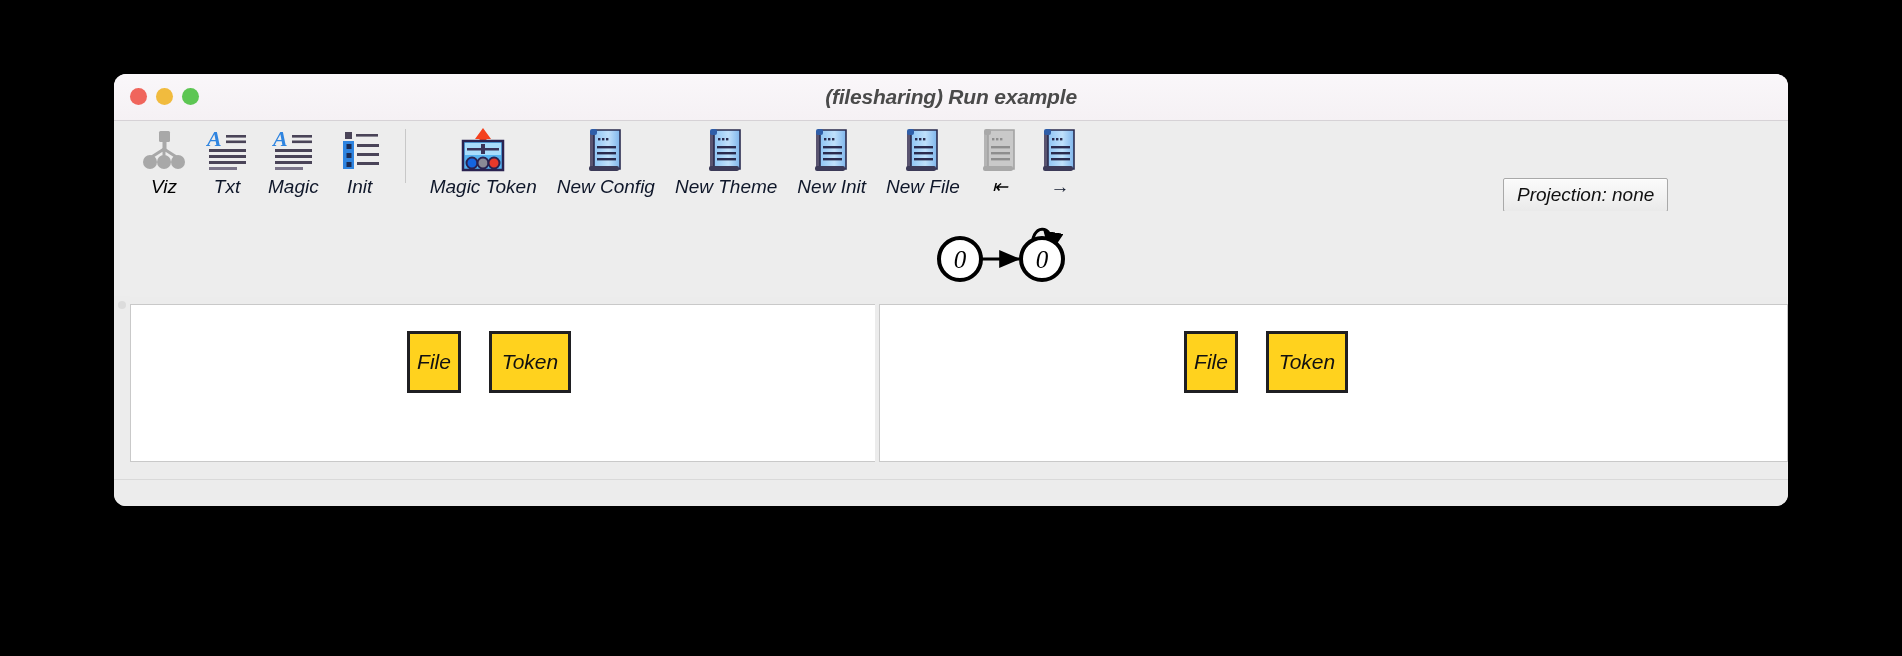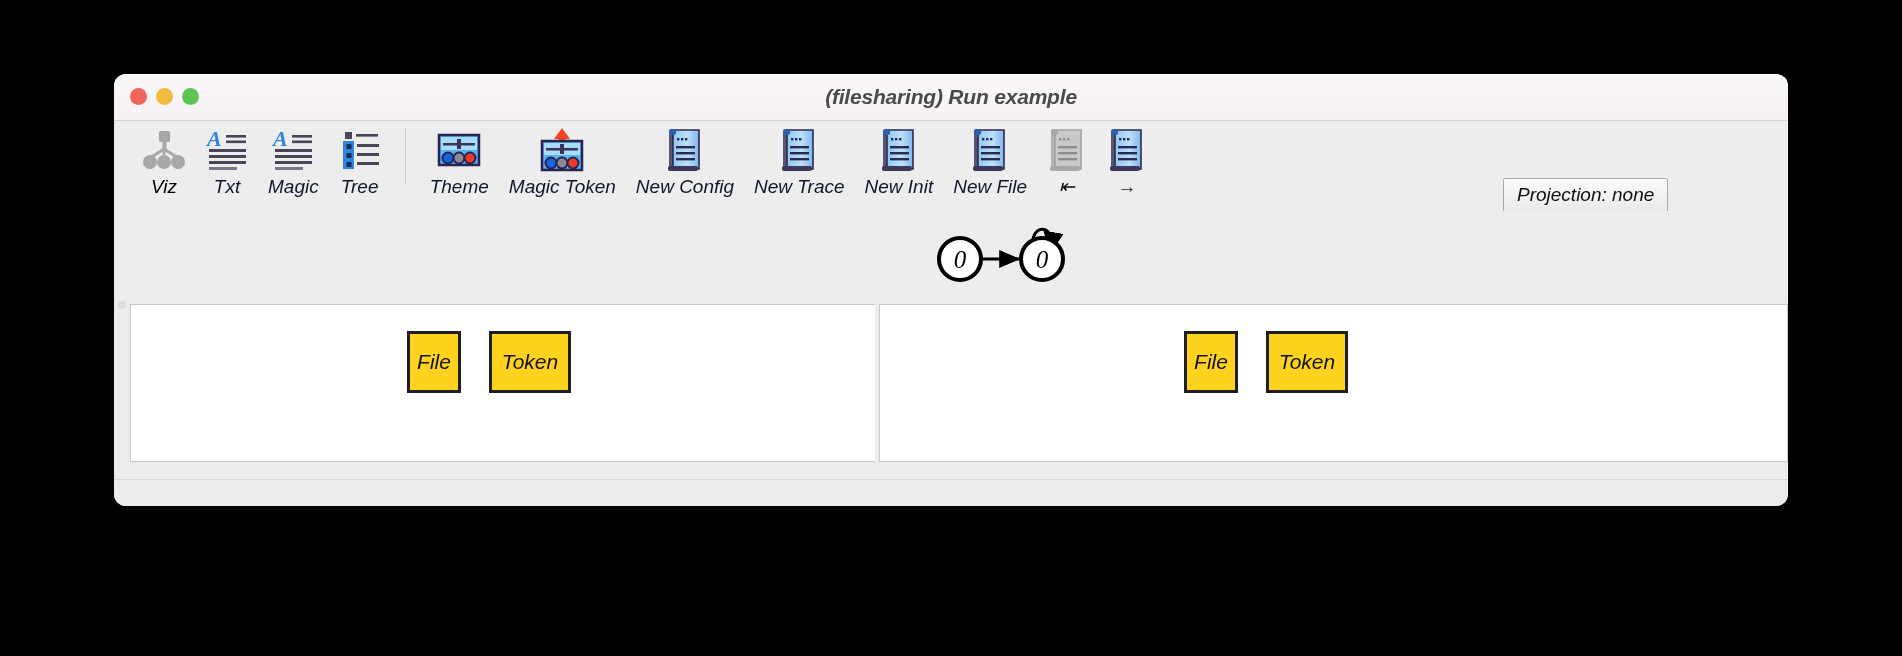--- a/index.html
+++ b/index.html
@@ -274,39 +274,25 @@
               <rect x="17" y="5" width="22" height="2.6" fill="#4a4458"></rect>
               <rect x="4" y="12" width="11" height="28" fill="#2e84e0"></rect>
               <rect x="7.5" y="15" width="5" height="5" fill="#1b2a52"></rect>
               <rect x="7.5" y="24" width="5" height="5" fill="#1b2a52"></rect>
               <rect x="7.5" y="33" width="5" height="5" fill="#1b2a52"></rect>
               <rect x="18" y="15" width="22" height="3" fill="#4a4458"></rect>
               <rect x="18" y="24" width="22" height="3" fill="#4a4458"></rect>
               <rect x="18" y="33" width="22" height="3" fill="#4a4458"></rect>
             </svg>
           </span>
-          <span class="lbl">Tree</span>
+          <span class="lbl">Init</span>
         </div>
 
         <div class="tool-sep"></div>
 
-        <div class="tool">
-          <span class="glyph">
-            <svg width="44" height="36" viewBox="0 0 44 36">
-              <rect x="2" y="3" width="40" height="30" fill="#56b2f0" stroke="#2a2250" stroke-width="2.5"></rect>
-              <rect x="4" y="5" width="36" height="13" fill="#a8dcfb"></rect>
-              <rect x="6" y="11" width="32" height="2.5" fill="#3a3358"></rect>
-              <rect x="20" y="7" width="4" height="10" fill="#3a3358"></rect>
-              <circle cx="11" cy="26" r="5.5" fill="#1565e0" stroke="#2a2250" stroke-width="2"></circle>
-              <circle cx="22" cy="26" r="5.5" fill="#8a8a96" stroke="#2a2250" stroke-width="2"></circle>
-              <circle cx="33" cy="26" r="5.5" fill="#e8392a" stroke="#2a2250" stroke-width="2"></circle>
-            </svg>
-          </span>
-          <span class="lbl">Theme</span>
-        </div>
 
         <div class="tool">
           <span class="glyph">
             <svg width="44" height="46" viewBox="0 0 44 46">
               <path d="M22 1 L30 12 L25.5 12 L25.5 17 L18.5 17 L18.5 12 L14 12 Z" fill="#f4411e"></path>
               <rect x="2" y="14" width="40" height="29" fill="#56b2f0" stroke="#2a2250" stroke-width="2.5"></rect>
               <rect x="4" y="16" width="36" height="12" fill="#a8dcfb"></rect>
               <rect x="6" y="21" width="32" height="2.5" fill="#3a3358"></rect>
               <rect x="20" y="17" width="4" height="10" fill="#3a3358"></rect>
               <circle cx="11" cy="36" r="5.5" fill="#1565e0" stroke="#2a2250" stroke-width="2"></circle>
@@ -358,21 +344,21 @@
               <rect x="4" y="2" width="7" height="6" rx="2" fill="#2f5ea8"></rect>
               <rect x="3" y="39" width="30" height="5" rx="2" fill="#3c3a58"></rect>
               <rect x="12" y="11" width="2.4" height="2.4" fill="#2a2b4e"></rect>
               <rect x="16" y="11" width="2.4" height="2.4" fill="#2a2b4e"></rect>
               <rect x="20" y="11" width="2.4" height="2.4" fill="#2a2b4e"></rect>
               <rect x="11" y="19" width="19" height="2.4" fill="#2a2b4e"></rect>
               <rect x="11" y="25" width="19" height="2.4" fill="#2a2b4e"></rect>
               <rect x="11" y="31" width="19" height="2.4" fill="#2a2b4e"></rect>
             </svg>
           </span>
-          <span class="lbl">New Trace</span>
+          <span class="lbl">New Theme</span>
         </div>
 
         <div class="tool">
           <span class="glyph">
             <svg width="40" height="46" viewBox="0 0 40 46">
               <path d="M4 4 h26 v38 h-26 z" fill="#5a5470"></path>
               <path d="M8 3 h26 v39 h-26 z" fill="url(#sg3)" stroke="#2a2b4e" stroke-width="1.6"></path>
               <defs>
                 <linearGradient id="sg3" x1="0" y1="0" x2="1" y2="0">
                   <stop offset="0%" stop-color="#8fc5f4"></stop>

